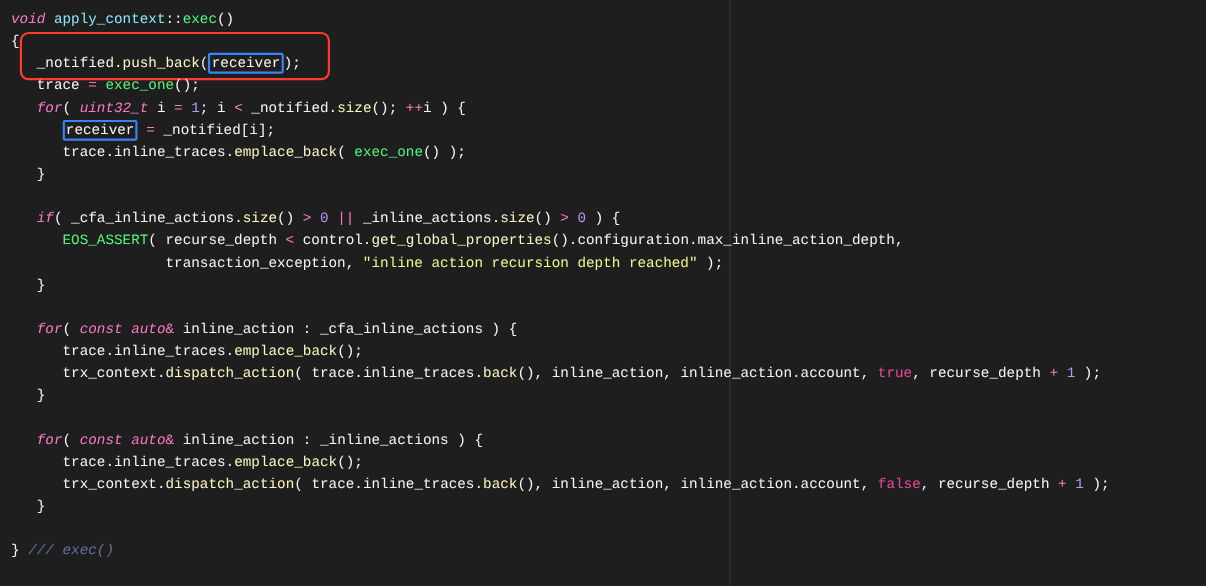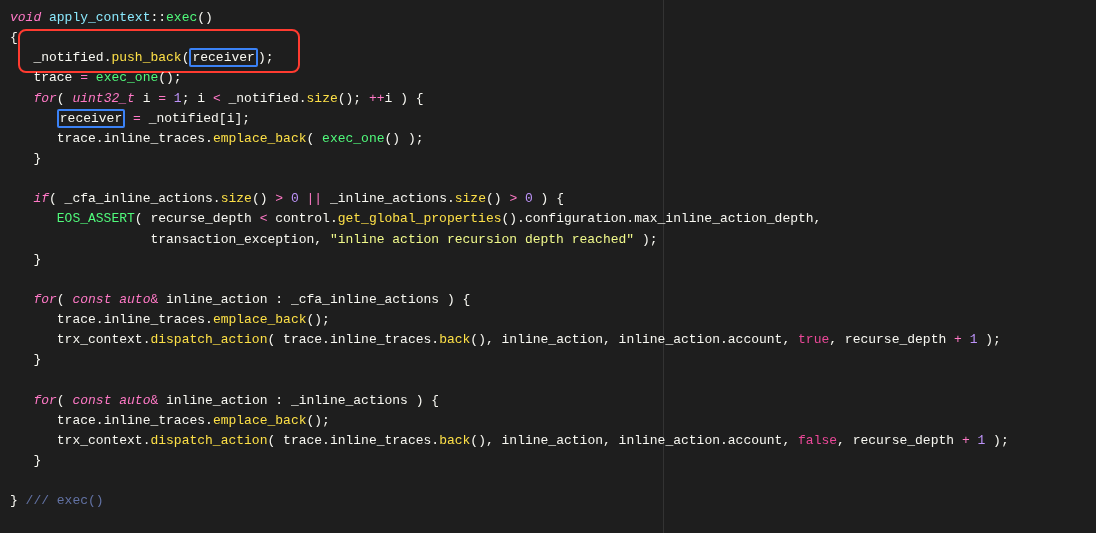--- a/index.html
+++ b/index.html
@@ -22,22 +22,22 @@
   }
   .kw   { color:#ff79c6; font-style:italic; } 
   .type { color:#ff79c6; font-style:italic; }
   .fn   { color:#50fa7b; }
   .num  { color:#bd93f9; }
   .str  { color:#f1fa8c; }
   .bool { color:#ec4899; }
   .op   { color:#ff79c6; }
   .punc { color:#f8f8f2; }
   .name { color:#f8f8f2; }
-  .member{ color:#fde047; }
-  .comment{ color:#6272a4; }
+  .member{ color:#fef9c3; }
+  .comment{ color:#6272a4;font-style:italic; }
   .cls  { color:#8be9fd; }
   .boxed{ border:2px solid #3b82f6; border-radius:2px; padding:0 1px; }
   .highlight-box {
     position:absolute;
     border:2.5px solid #ff3b30;
     border-radius:8px;
     z-index:1;
     pointer-events:none;
   }
   .ruler {

